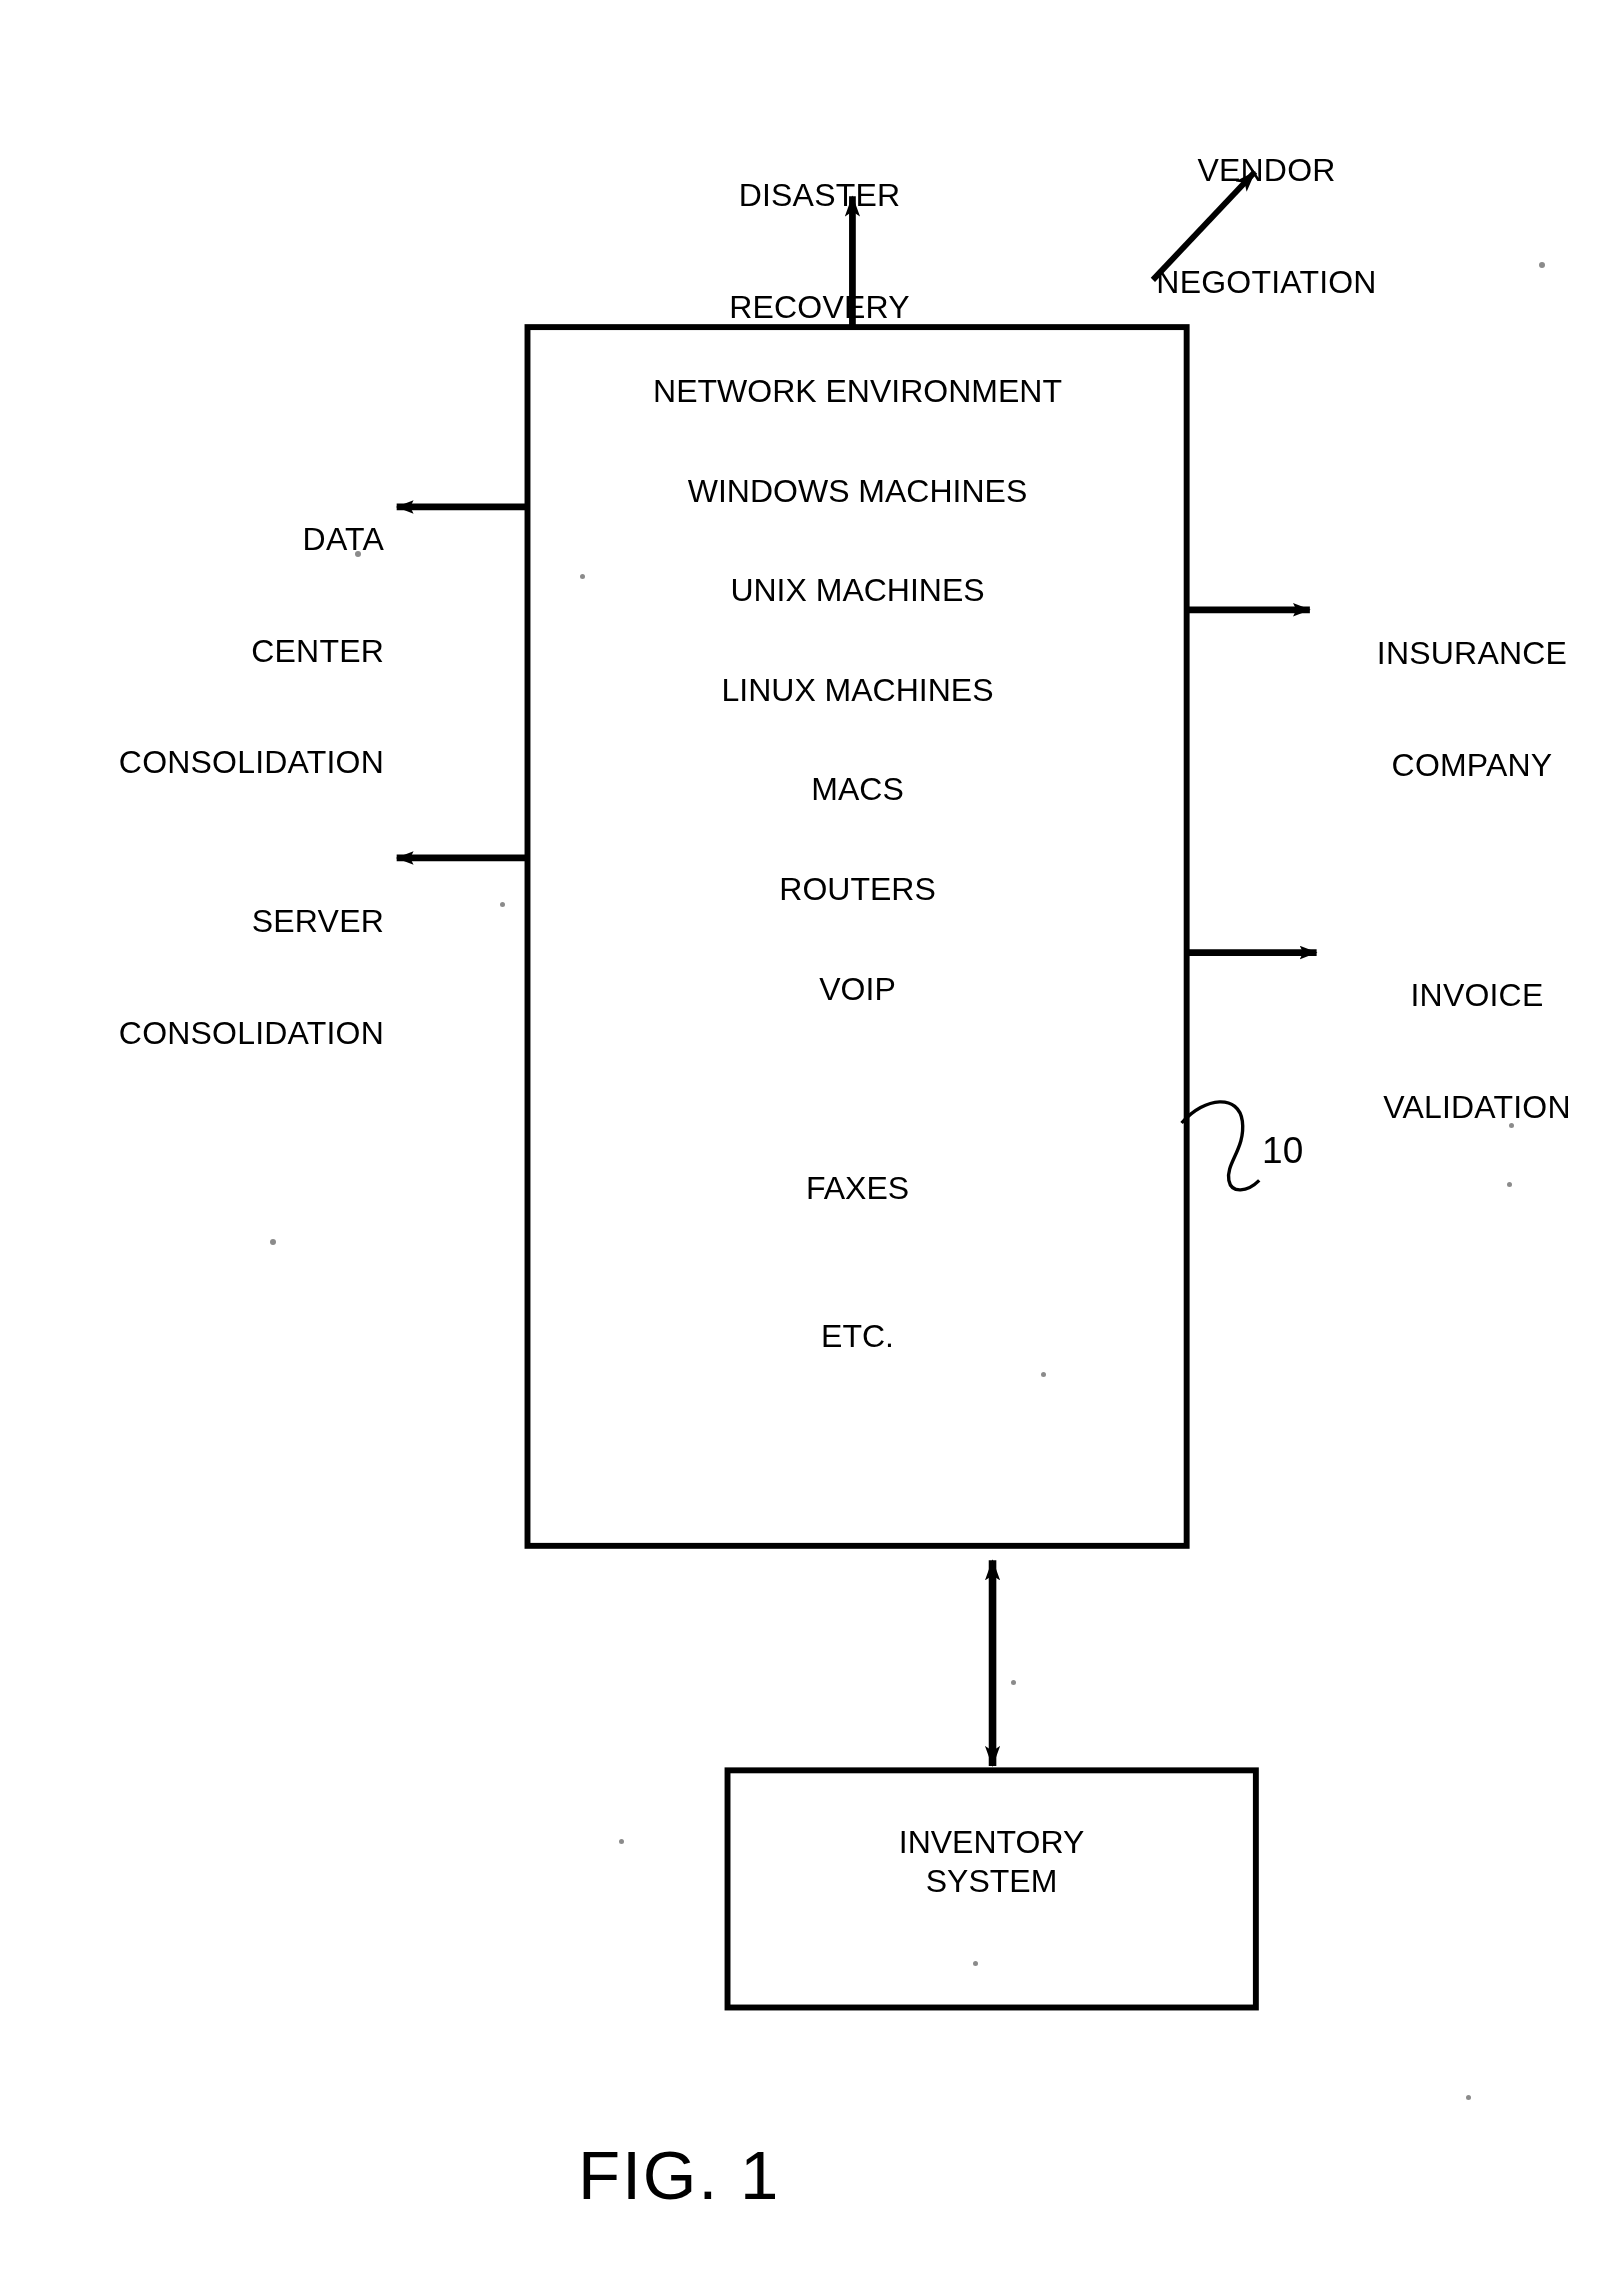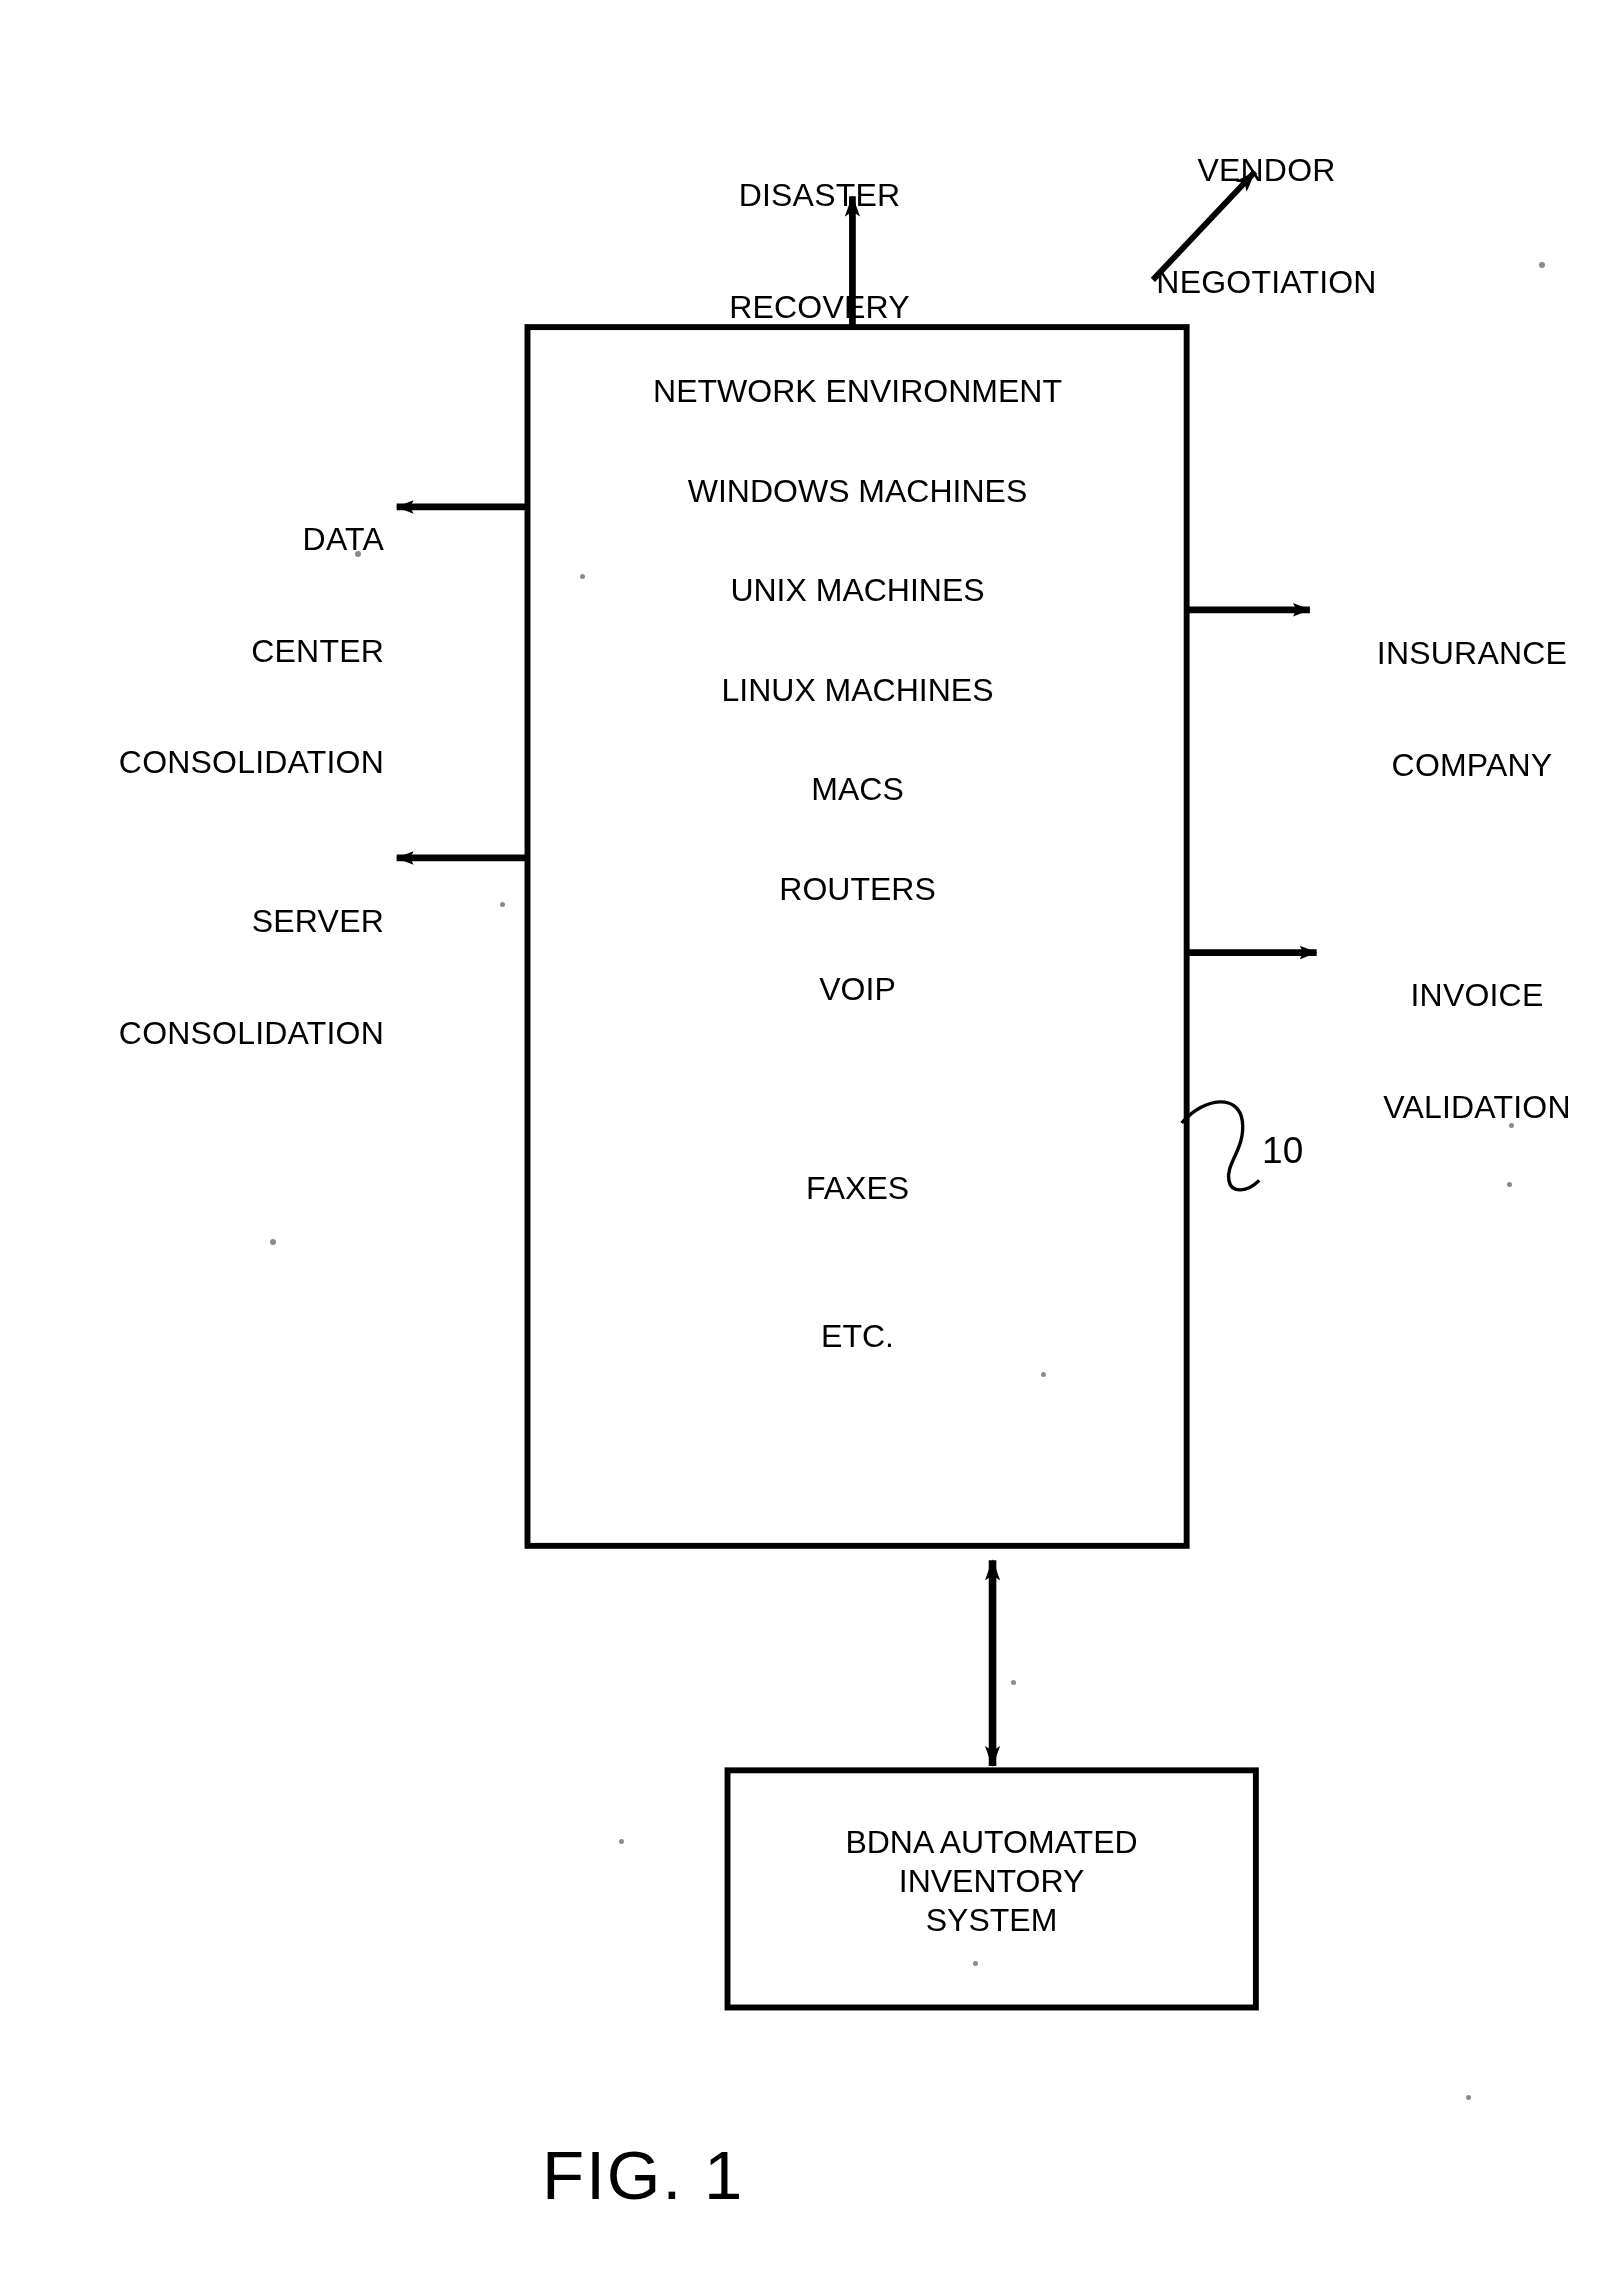--- a/index.html
+++ b/index.html
@@ -74,20 +74,21 @@
 
   #fig-caption {
     position: absolute;
     left: 0;
     top: 2136px;
     width: 1286px;
     text-align: center;
     font-size: 69px;
     letter-spacing: 1.7px;
     font-family: "Liberation Sans", sans-serif;
+    padding-left: 36px;
   }
 
   #ref-numeral-10 {
     position: absolute;
     left: 1262px;
     top: 1130px;
     font-size: 37px;
   }
 
   
@@ -182,21 +183,20 @@
   </div>
 
   <div class="label lbl-ext ta-left" style="left:1325px; top:903px; width:304px;">
     <div>INVOICE</div>
     <div>VALIDATION</div>
   </div>
 
   <div id="ref-numeral-10" class="label">10</div>
 
   <div id="bdna-box-text">
-    <div>BDNA AUTOMATED</div>
     <div>INVENTORY</div>
     <div>SYSTEM</div>
   </div>
 
   <div id="fig-caption">FIG. 1</div>
 
   <div class="speckle" style="left:1539px; top:262px; width:5.9px; height:5.9px;"></div>
   <div class="speckle" style="left:355px;  top:551px; width:5.9px; height:5.9px;"></div>
   <div class="speckle" style="left:580px;  top:574px; width:5px; height:5px;"></div>
   <div class="speckle" style="left:500px;  top:902px; width:5px; height:5px;"></div>

